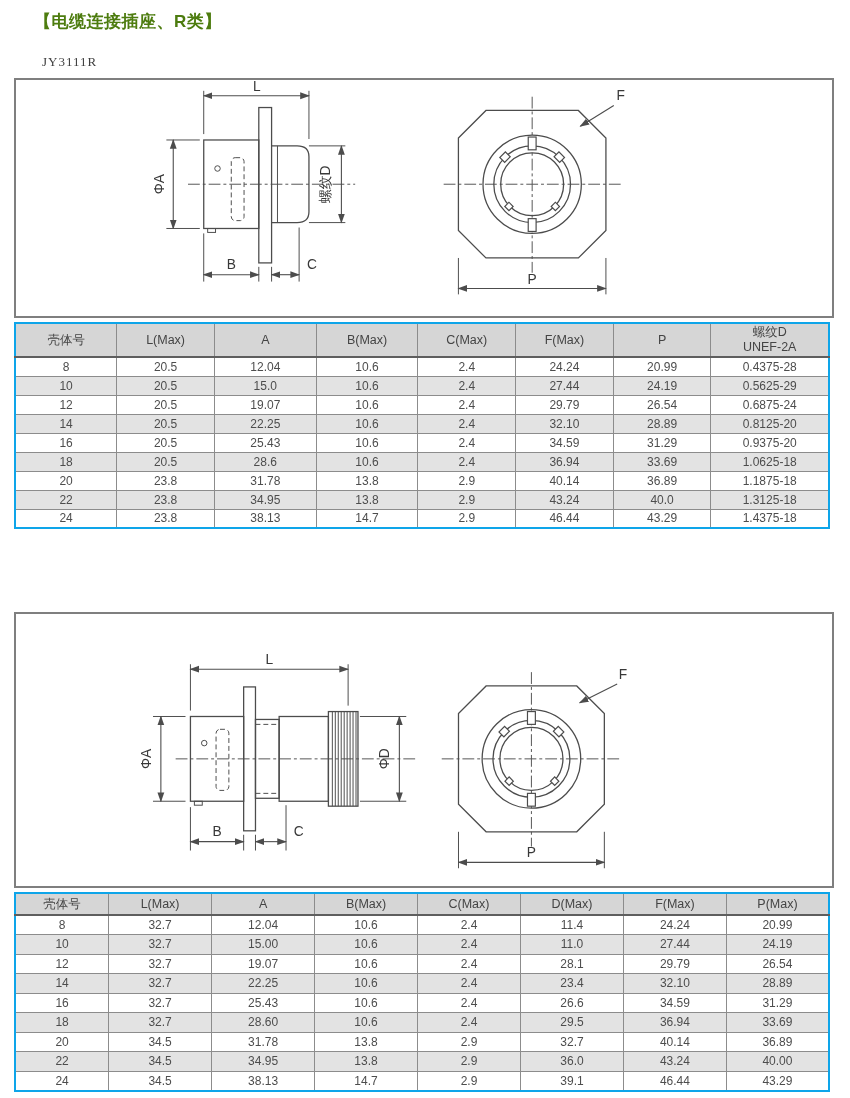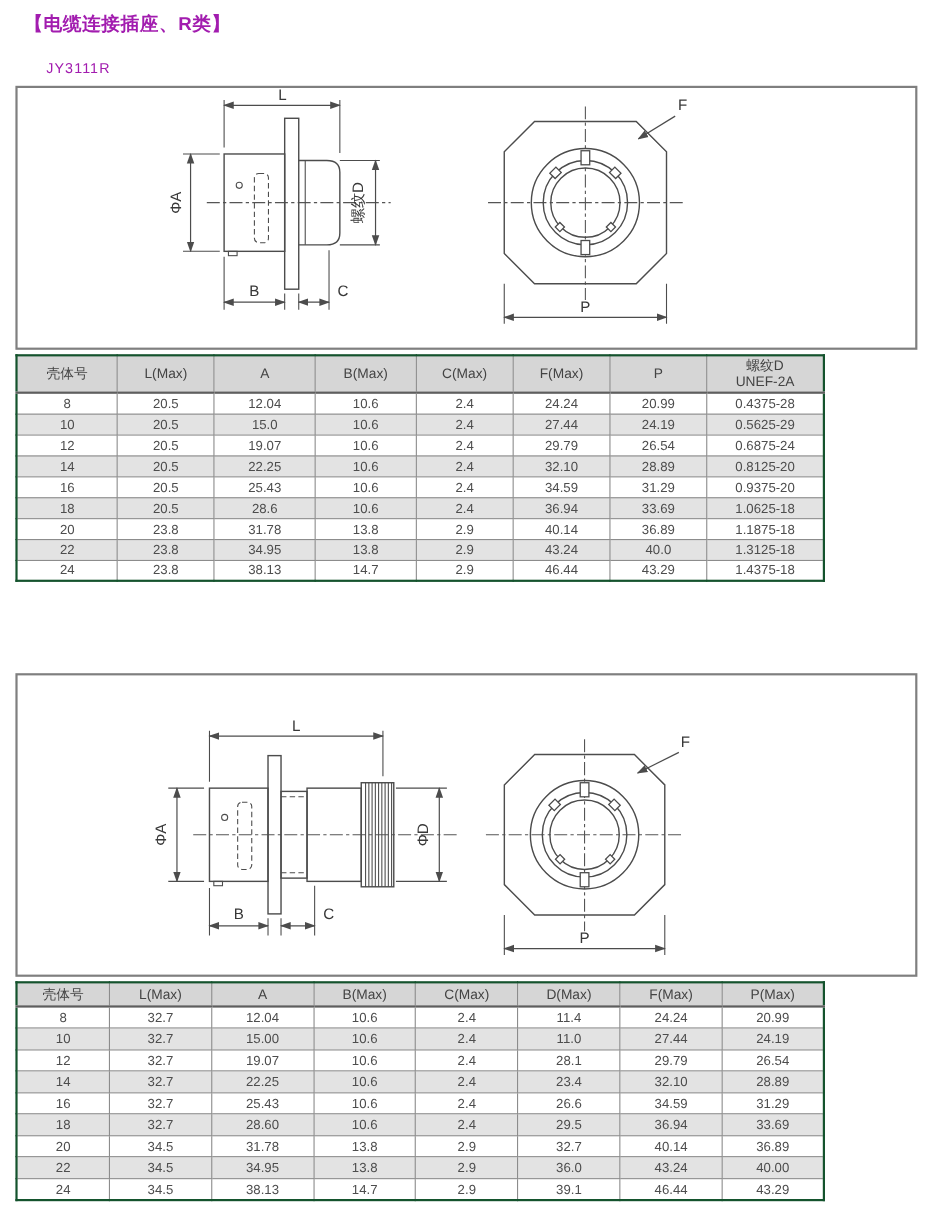--- a/index.html
+++ b/index.html
@@ -1,37 +1,37 @@
 <!DOCTYPE html>
 <html><head>
 <meta charset="utf-8">
 <style>
   * { margin:0; padding:0; box-sizing:border-box; }
   body { background:#fff; font-family:"Liberation Sans", sans-serif; }
   #page { position:relative; width:850px; height:1098px; background:#ffffff; overflow:hidden; }
 
-  .sec-title { position:absolute; left:22px; font-size:17px; font-weight:bold; color:#a21caf; letter-spacing:0.5px; }
-  .model-code { position:absolute; left:42px; font-size:13px; color:#a21caf; letter-spacing:1px; }
+  .sec-title { position:absolute; left:34px; font-size:17px; font-weight:bold; color:#4d7c0f; letter-spacing:0.5px; }
+  .model-code { position:absolute; left:42px; font-size:13px; color:#404040; letter-spacing:1px;font-family:Liberation Serif, serif; }
 
   .panel { position:absolute; left:14px; width:820px; border:2px solid #7f7f7f; background:#fff; }
   .panel svg { display:block; width:100%; height:100%; }
 
   
   .ln   { fill:none; stroke:#4c4c4c; stroke-width:1.3; }
   .thin { fill:none; stroke:#4c4c4c; stroke-width:1; }
   .dash { fill:none; stroke:#4c4c4c; stroke-width:1; stroke-dasharray:5 3; }
   .cl   { fill:none; stroke:#555; stroke-width:1; stroke-dasharray:12 3 3 3; }
   .dim  { fill:none; stroke:#4c4c4c; stroke-width:1.1; }
   .lug  { fill:#fff; stroke:#4c4c4c; stroke-width:1.2; }
   svg text { font-family:"Liberation Sans", sans-serif; font-size:14px; fill:#383838; }
 
   
-  .spec-table { position:absolute; left:14px; width:736px; border-collapse:collapse; table-layout:fixed;
+  .spec-table { position:absolute; left:14px; width:816px; border-collapse:collapse; table-layout:fixed;
                 font-size:12px; color:#4d4d4d; text-align:center; background:#fff;
-                border:2px solid #14532d; }
+                border:2px solid #0ea5e9; }
   .spec-table th { font-weight:normal; background:#d6d6d6; border:1px solid #8c8c8c;
                    border-bottom:2px solid #5e5e5e; color:#444; font-size:12.5px; }
   .spec-table td { border:1px solid #8c8c8c; padding:0; }
   #table1 th { height:34px; }
   #table1 td { height:19px; }
   #table2 th { height:22px; }
   #table2 td { height:19.5px; }
   .spec-table tbody tr:nth-child(even) { background:#e3e3e3; }
   .th-two-line div { line-height:15px; }
 </style>

